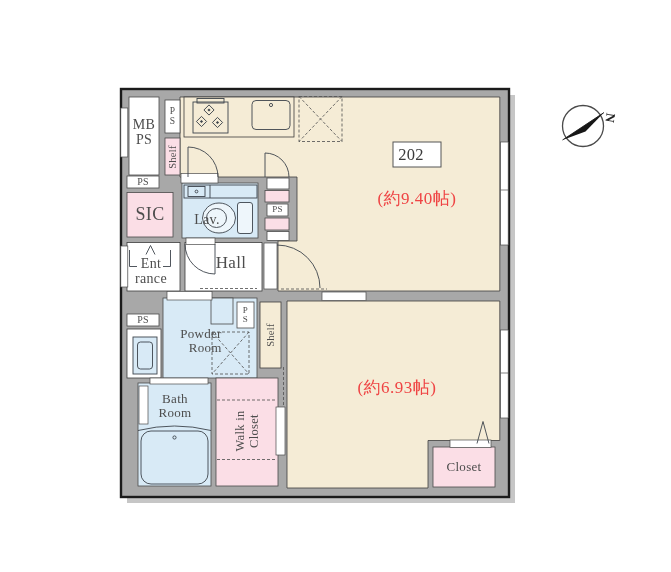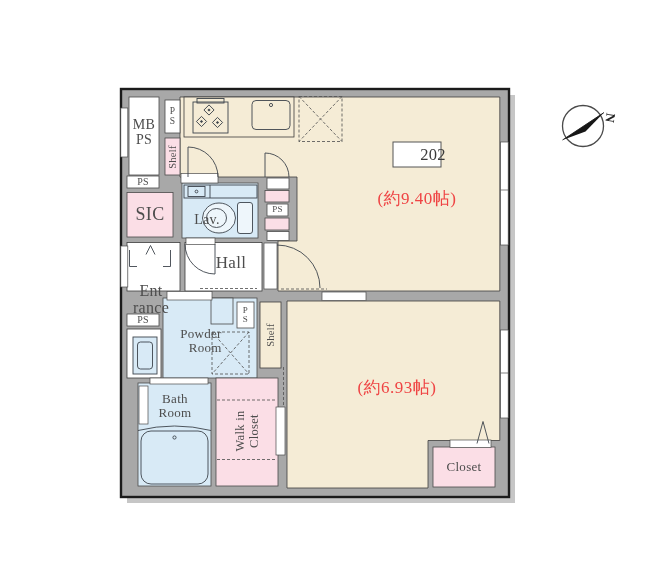--- a/index.html
+++ b/index.html
@@ -159,28 +159,28 @@
     <div>MB</div>
       <div>PS</div>
   </div>
   <div class="lbl" style="left:172.5px;top:116px;font-size:9.5px;line-height:1;">
     <div>P</div>
       <div>S</div>
   </div>
   <div class="lbl rot" style="left:172.5px;top:156.5px;font-size:10.5px;">Shelf</div>
   <div class="lbl" style="left:143px;top:182px;font-size:10px;">PS</div>
   <div class="lbl" style="left:150px;top:215px;font-size:18px;">SIC</div>
-  <div class="lbl" style="left:151px;top:271px;font-size:16px;margin-top:28px;">
+  <div class="lbl" style="left:151px;top:271px;font-size:14px;">
     <div>Ent</div>
       <div>rance</div>
   </div>
   <div class="lbl" style="left:207px;top:220px;font-size:14px;">Lav.</div>
   <div class="lbl" style="left:231px;top:262.5px;font-size:17px;">Hall</div>
   <div class="lbl" style="left:277.5px;top:210px;font-size:9px;">PS</div>
-  <div class="lbl num" style="left:433px;top:154.5px;font-size:16.5px;">202</div>
+  <div class="lbl num" style="left:411px;top:154.5px;font-size:16.5px;">202</div>
   <div class="lbl jp" style="left:417px;top:198.5px;font-size:17px;">(約9.40帖)</div>
   <div class="lbl" style="left:245.5px;top:315px;font-size:9px;line-height:1;">
     <div>P</div>
       <div>S</div>
   </div>
   <div class="lbl rot" style="left:270.5px;top:335px;font-size:10.5px;">Shelf</div>
   <div class="lbl" style="left:143px;top:320px;font-size:10px;">PS</div>
   <div class="lbl" style="left:201px;top:341px;font-size:13px;text-align:right;">
     <div>Powder</div>
       <div>Room</div>

